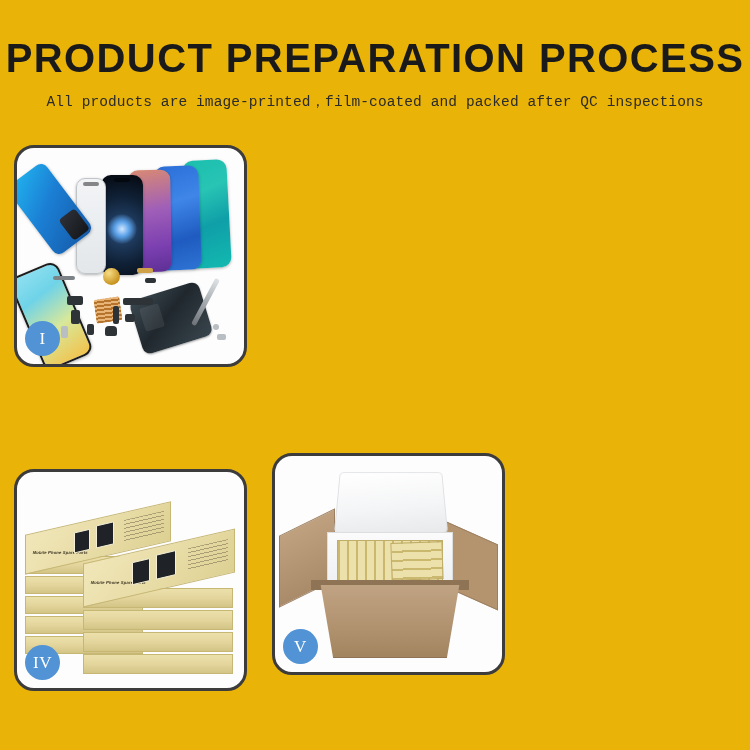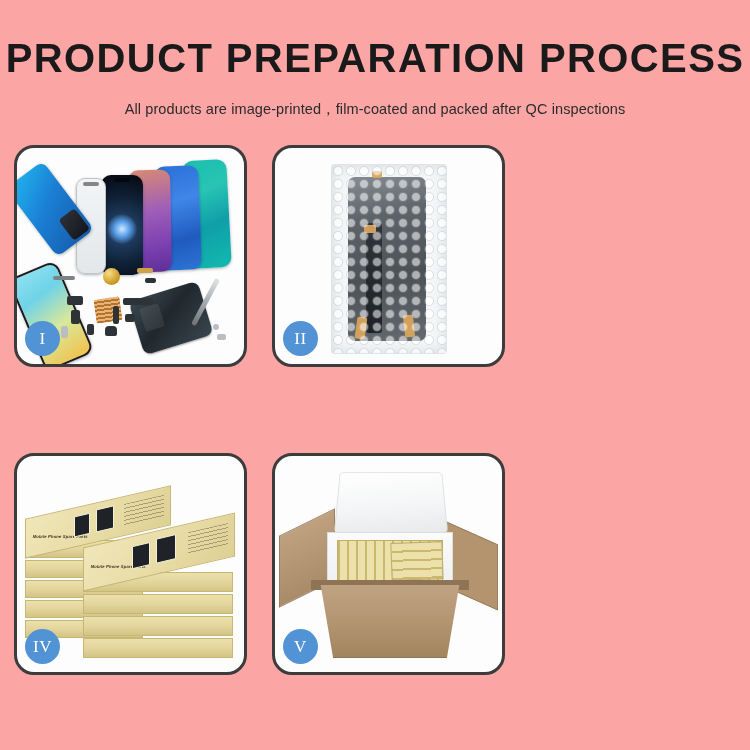--- a/index.html
+++ b/index.html
@@ -2,44 +2,44 @@
 <html><head>
 <meta charset="utf-8">
 <style>
   * { box-sizing: border-box; margin: 0; padding: 0; }
   html, body {
     width: 750px; height: 750px;
     background: #ffffff;
     font-family: "Liberation Sans", sans-serif;
     overflow: hidden;
   }
-  .page { position: relative; width: 750px; height: 750px; background: #fca5a5; }
+  .page { position: relative; width: 750px; height: 750px; background: #eab308; }
 
   
   .header { position: absolute; left: 0; top: 36px; width: 750px; text-align: center; }
   .title {
     font-size: 40px; font-weight: 700; letter-spacing: 1.4px;
     color: #1a1a1a; line-height: 1.1; white-space: nowrap;
   }
   .subtitle {
-    margin-top: 20px; font-size: 14.5px; font-weight: 400;
-    color: #2b2b2b; letter-spacing: .1px; white-space: nowrap;
+    margin-top: 12px; font-size: 14.5px; font-weight: 400;
+    color: #2b2b2b; letter-spacing: .1px; white-space: nowrap; font-family: Liberation Mono, monospace;
   }
 
   
   .grid { position: absolute; left: 14px; top: 145px; width: 722px; height: 530px; }
   .panel {
     position: absolute; width: 233px; height: 222px;
     border: 3px solid #3c3c3c; border-radius: 20px;
     background: #fdfdfd; overflow: hidden;
   }
   .p1 { left: 0;   top: 0; }
   .p2 { left: 258px; top: 0; }
   .p3 { left: 489px; top: 0; }
-  .p4 { left: 0;   top: 308px; }
+  .p4 { left: 0;   top: 324px; }
   .p5 { left: 258px; top: 308px; }
   .p6 { left: 489px; top: 308px; }
 
   .stage { position: absolute; inset: 0; }
 
   .badge {
     position: absolute; left: 8px; bottom: 8px;
     width: 35px; height: 35px; border-radius: 50%;
     background: #5193d4; color: #ffffff;
     display: flex; align-items: center; justify-content: center;
@@ -241,34 +241,20 @@
         <div class="part" style="left:88px;top:178px;width:12px;height:10px;border-radius:4px 4px 2px 2px;"></div>
         <div class="part" style="left:106px;top:150px;width:30px;height:7px;"></div>
         <div class="part" style="left:108px;top:166px;width:10px;height:8px;"></div>
         <div class="part" style="left:96px;top:158px;width:6px;height:18px;"></div>
         <div class="part silver" style="left:200px;top:186px;width:9px;height:6px;"></div>
         <div class="part silver" style="left:196px;top:176px;width:6px;height:6px;border-radius:50%;"></div>
       </div>
       <div class="badge">I</div>
     </div>
 
-    <div class="panel p2">
-      <div class="stage">
-        <div class="bubble-bag">
-          <div class="screen-in"></div>
-          <div class="flex-strip"></div>
-          <div class="tape" style="left:40px;top:6px;width:10px;height:7px;"></div>
-          <div class="tape" style="left:32px;top:60px;width:12px;height:8px;"></div>
-          <div class="tape" style="left:24px;top:152px;width:10px;height:22px;transform:rotate(8deg);"></div>
-          <div class="tape" style="left:72px;top:150px;width:10px;height:22px;transform:rotate(-6deg);"></div>
-          <div class="bubble-overlay"></div>
-        </div>
-      </div>
-      <div class="badge">II</div>
-    </div>
 
 
     <div class="panel p4">
       <div class="stage">
         <div class="stack">
 
           <div class="kbox" style="left:2px;top:58px;width:118px;height:18px;"></div>
           <div class="kbox" style="left:2px;top:78px;width:118px;height:18px;"></div>
           <div class="kbox" style="left:2px;top:98px;width:118px;height:18px;"></div>
           <div class="kbox" style="left:2px;top:118px;width:118px;height:18px;"></div>

